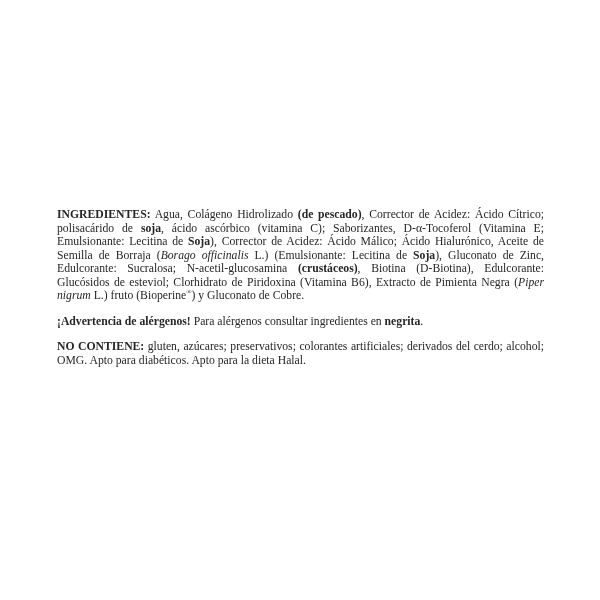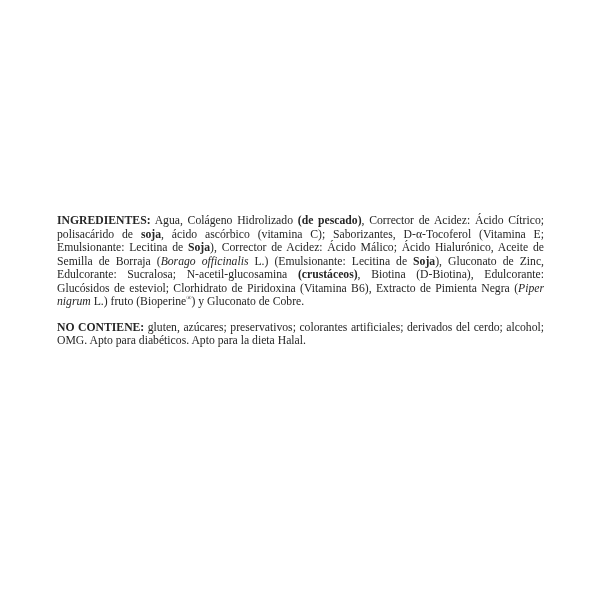--- a/index.html
+++ b/index.html
@@ -10,21 +10,21 @@
   .page {
     position: relative;
     width: 600px;
     height: 600px;
     background: #ffffff;
     overflow: hidden;
   }
   .label-text-block {
     position: absolute;
     left: 57px;
-    top: 214px;
+    top: 208px;
     width: 487px;
     font-family: "Liberation Serif", "DejaVu Serif", serif;
     font-size: 11.7px;
     line-height: 13.5px;
     color: #262626;
     text-align: justify;
   }
   .label-text-block p {
     margin: 0 0 12px 0;
     padding: 0;
@@ -39,15 +39,16 @@
     vertical-align: super;
     line-height: 0;
   }
 </style>
 </head>
 <body>
 
 <div class="page">
   <div class="label-text-block">
     <p><span class="b">INGREDIENTES:</span><span> Agua, Colágeno Hidrolizado </span><span class="b">(de pescado)</span><span>, Corrector de Acidez: Ácido Cítrico; polisacárido de </span><span class="b">soja</span><span>, ácido ascórbico (vitamina C); Saborizantes, D-α-Tocoferol (Vitamina E; Emulsionante: Lecitina de </span><span class="b">Soja</span><span>), Corrector de Acidez: Ácido Málico; Ácido Hialurónico, Aceite de Semilla de Borraja (</span><span class="i">Borago officinalis</span><span> L.) (Emulsionante: Lecitina de </span><span class="b">Soja</span><span>), Gluconato de Zinc, Edulcorante: Sucralosa; N-acetil-glucosamina </span><span class="b">(crustáceos)</span><span>, Biotina (D-Biotina), Edulcorante: Glucósidos de esteviol; Clorhidrato de Piridoxina (Vitamina B6), Extracto de Pimienta Negra (</span><span class="i">Piper nigrum</span><span> L.) fruto (Bioperine</span><span class="sup">®</span><span>) y Gluconato de Cobre.</span></p>
+    <p><span class="b">¡Advertencia de alérgenos!</span><span> Para alérgenos consultar ingredientes en </span><span class="b">negrita</span><span>.</span></p>
     <p><span class="b">NO CONTIENE:</span><span> gluten, azúcares; preservativos; colorantes artificiales; derivados del cerdo; alcohol; OMG. Apto para diabéticos. Apto para la dieta Halal.</span></p>
   </div>
 </div>
 
 </body></html>

